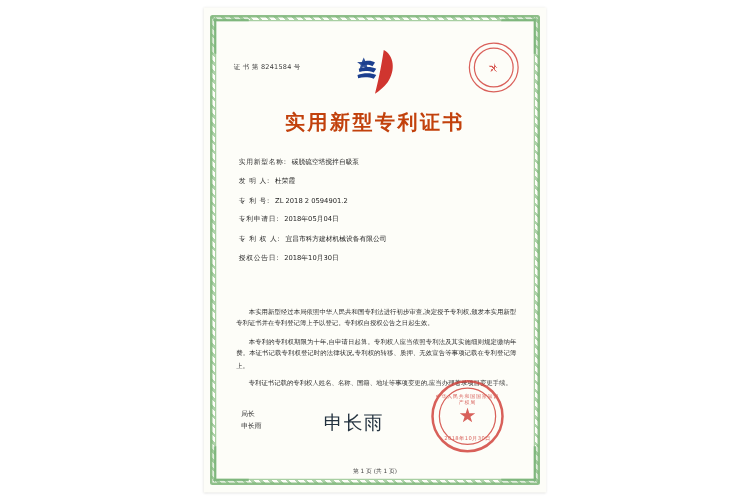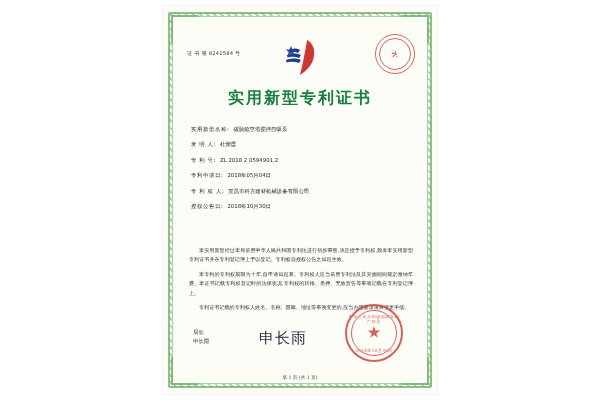--- a/index.html
+++ b/index.html
@@ -133,21 +133,21 @@
 
   .title {
     position: absolute;
     left: 0;
     right: 0;
     top: 82px;
     text-align: center;
     font-family: "DejaVu Serif", "Liberation Serif", serif;
     font-size: 16px;
     font-weight: bold;
-    color: #15803d;
+    color: #c2410c;
     letter-spacing: 2px;
   }
 
   
   .fields {
     position: absolute;
     left: 28px;
     top: 120px;
     right: 24px;
   }

